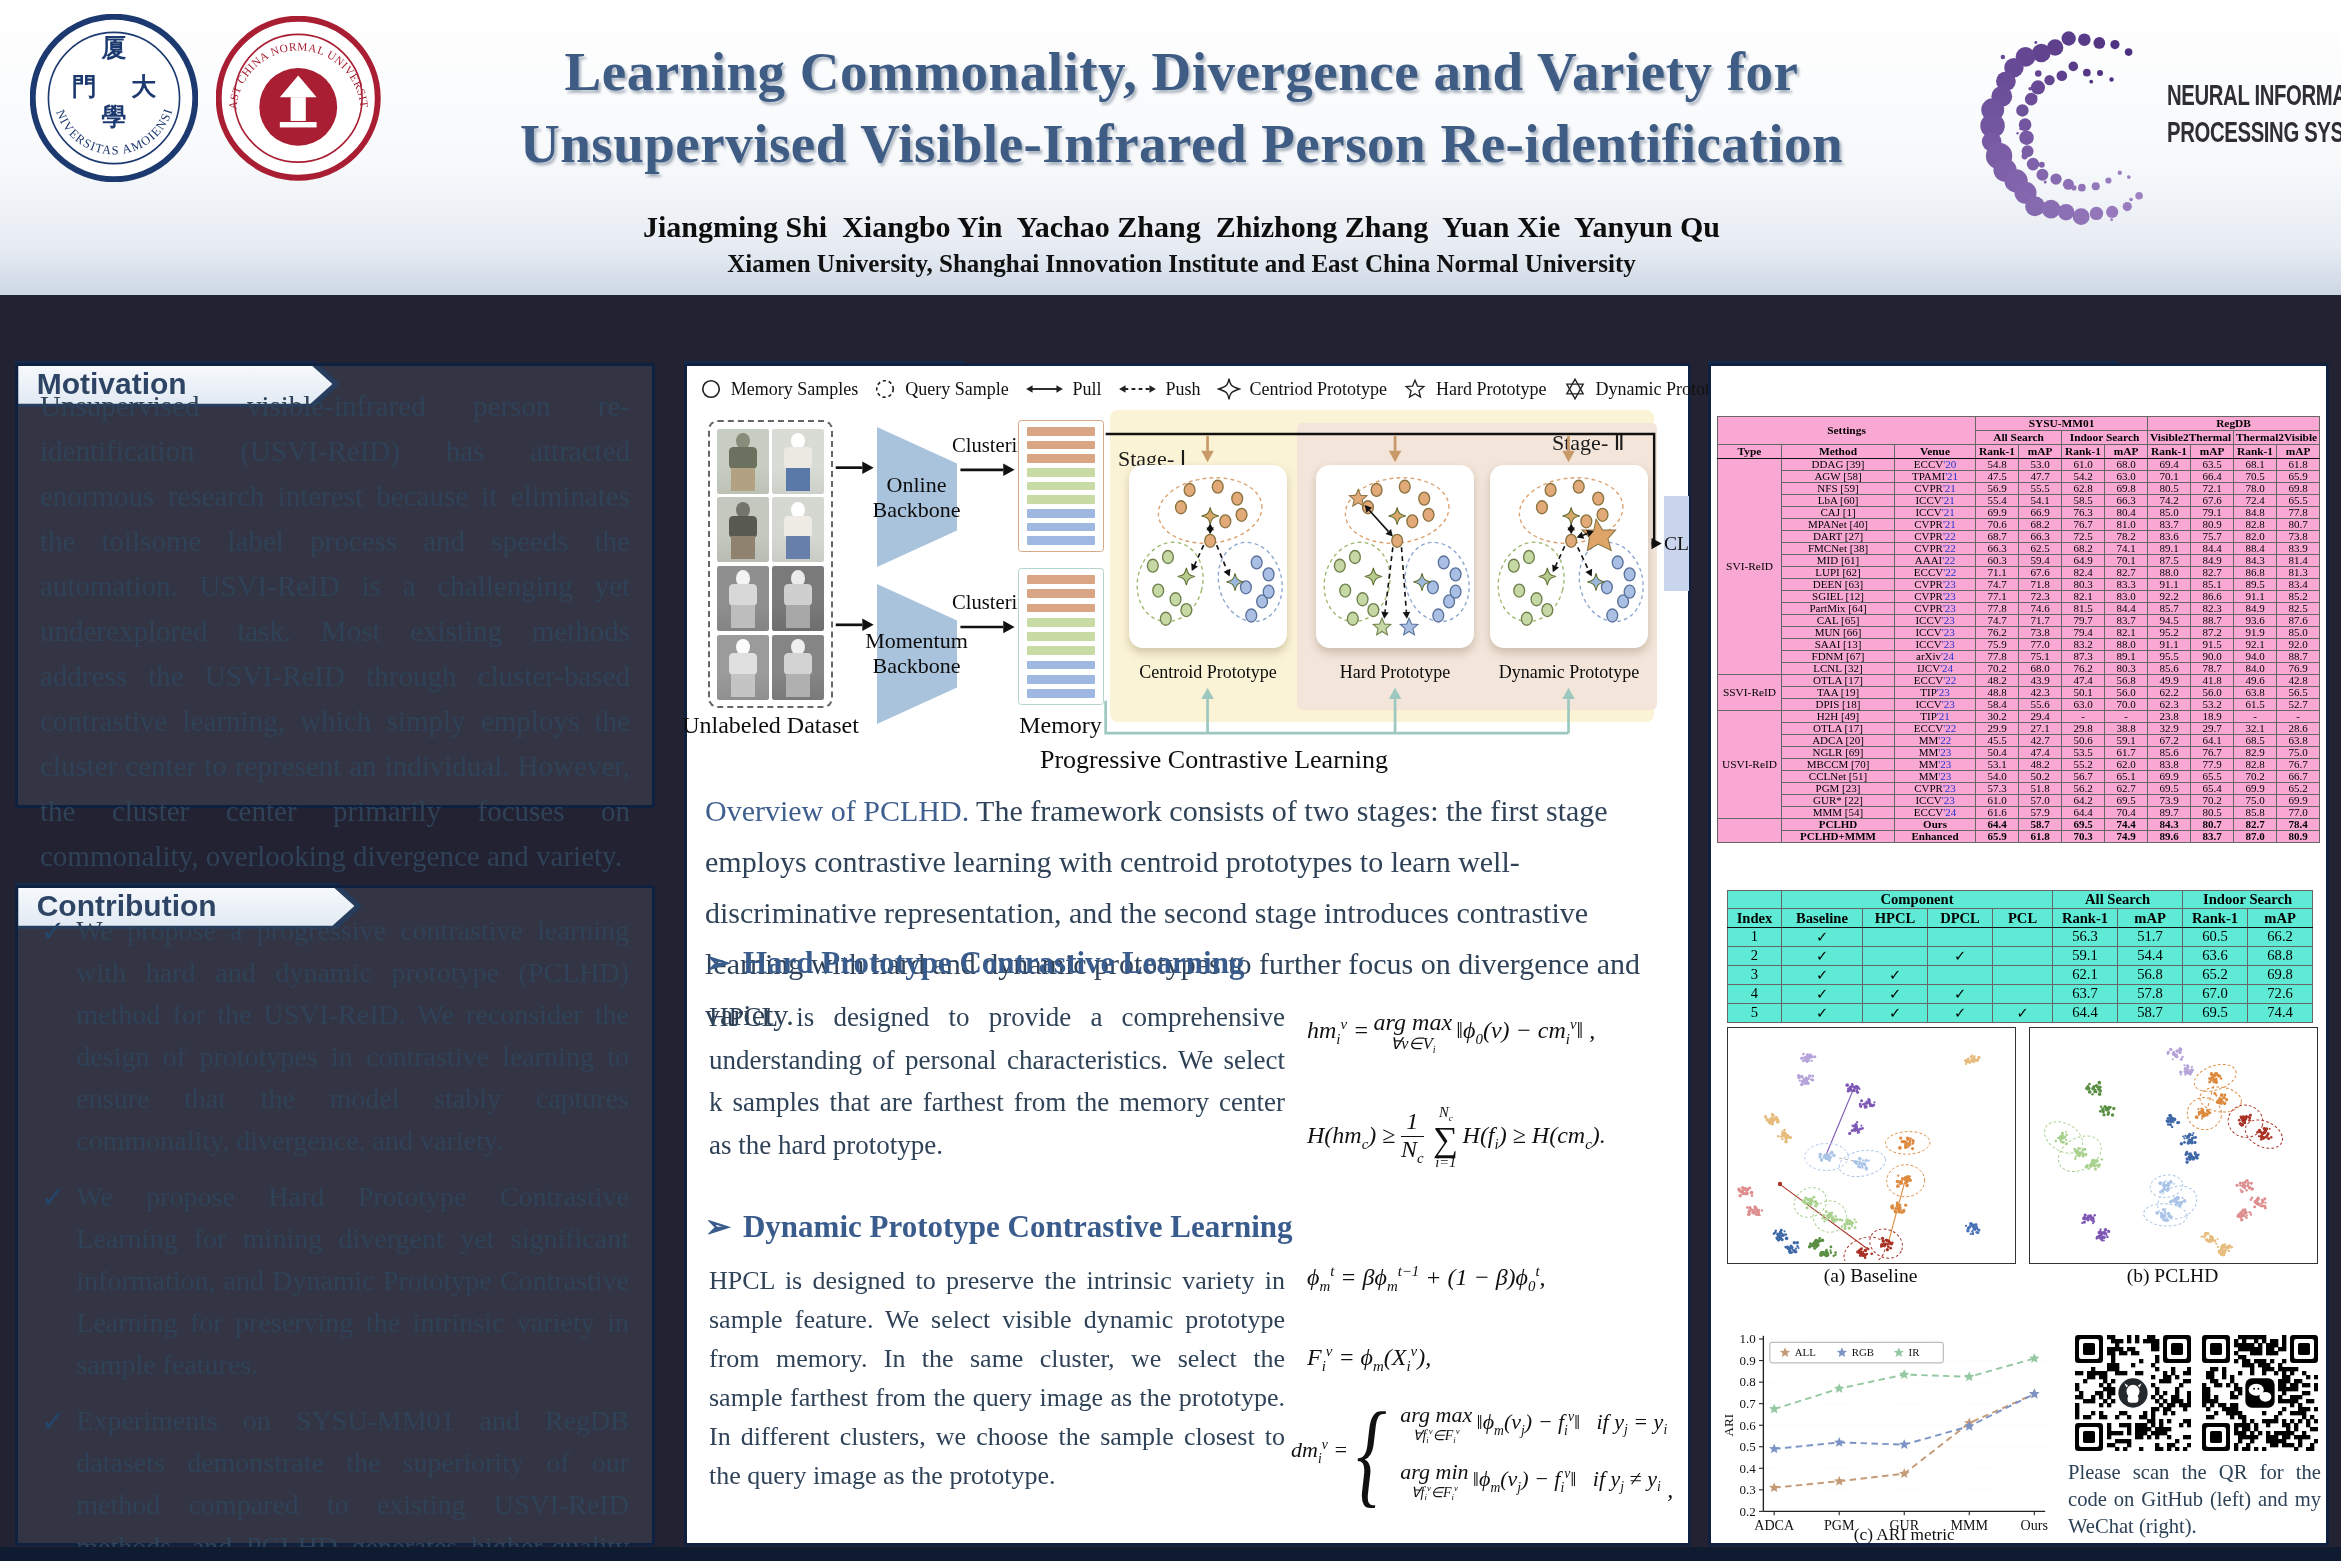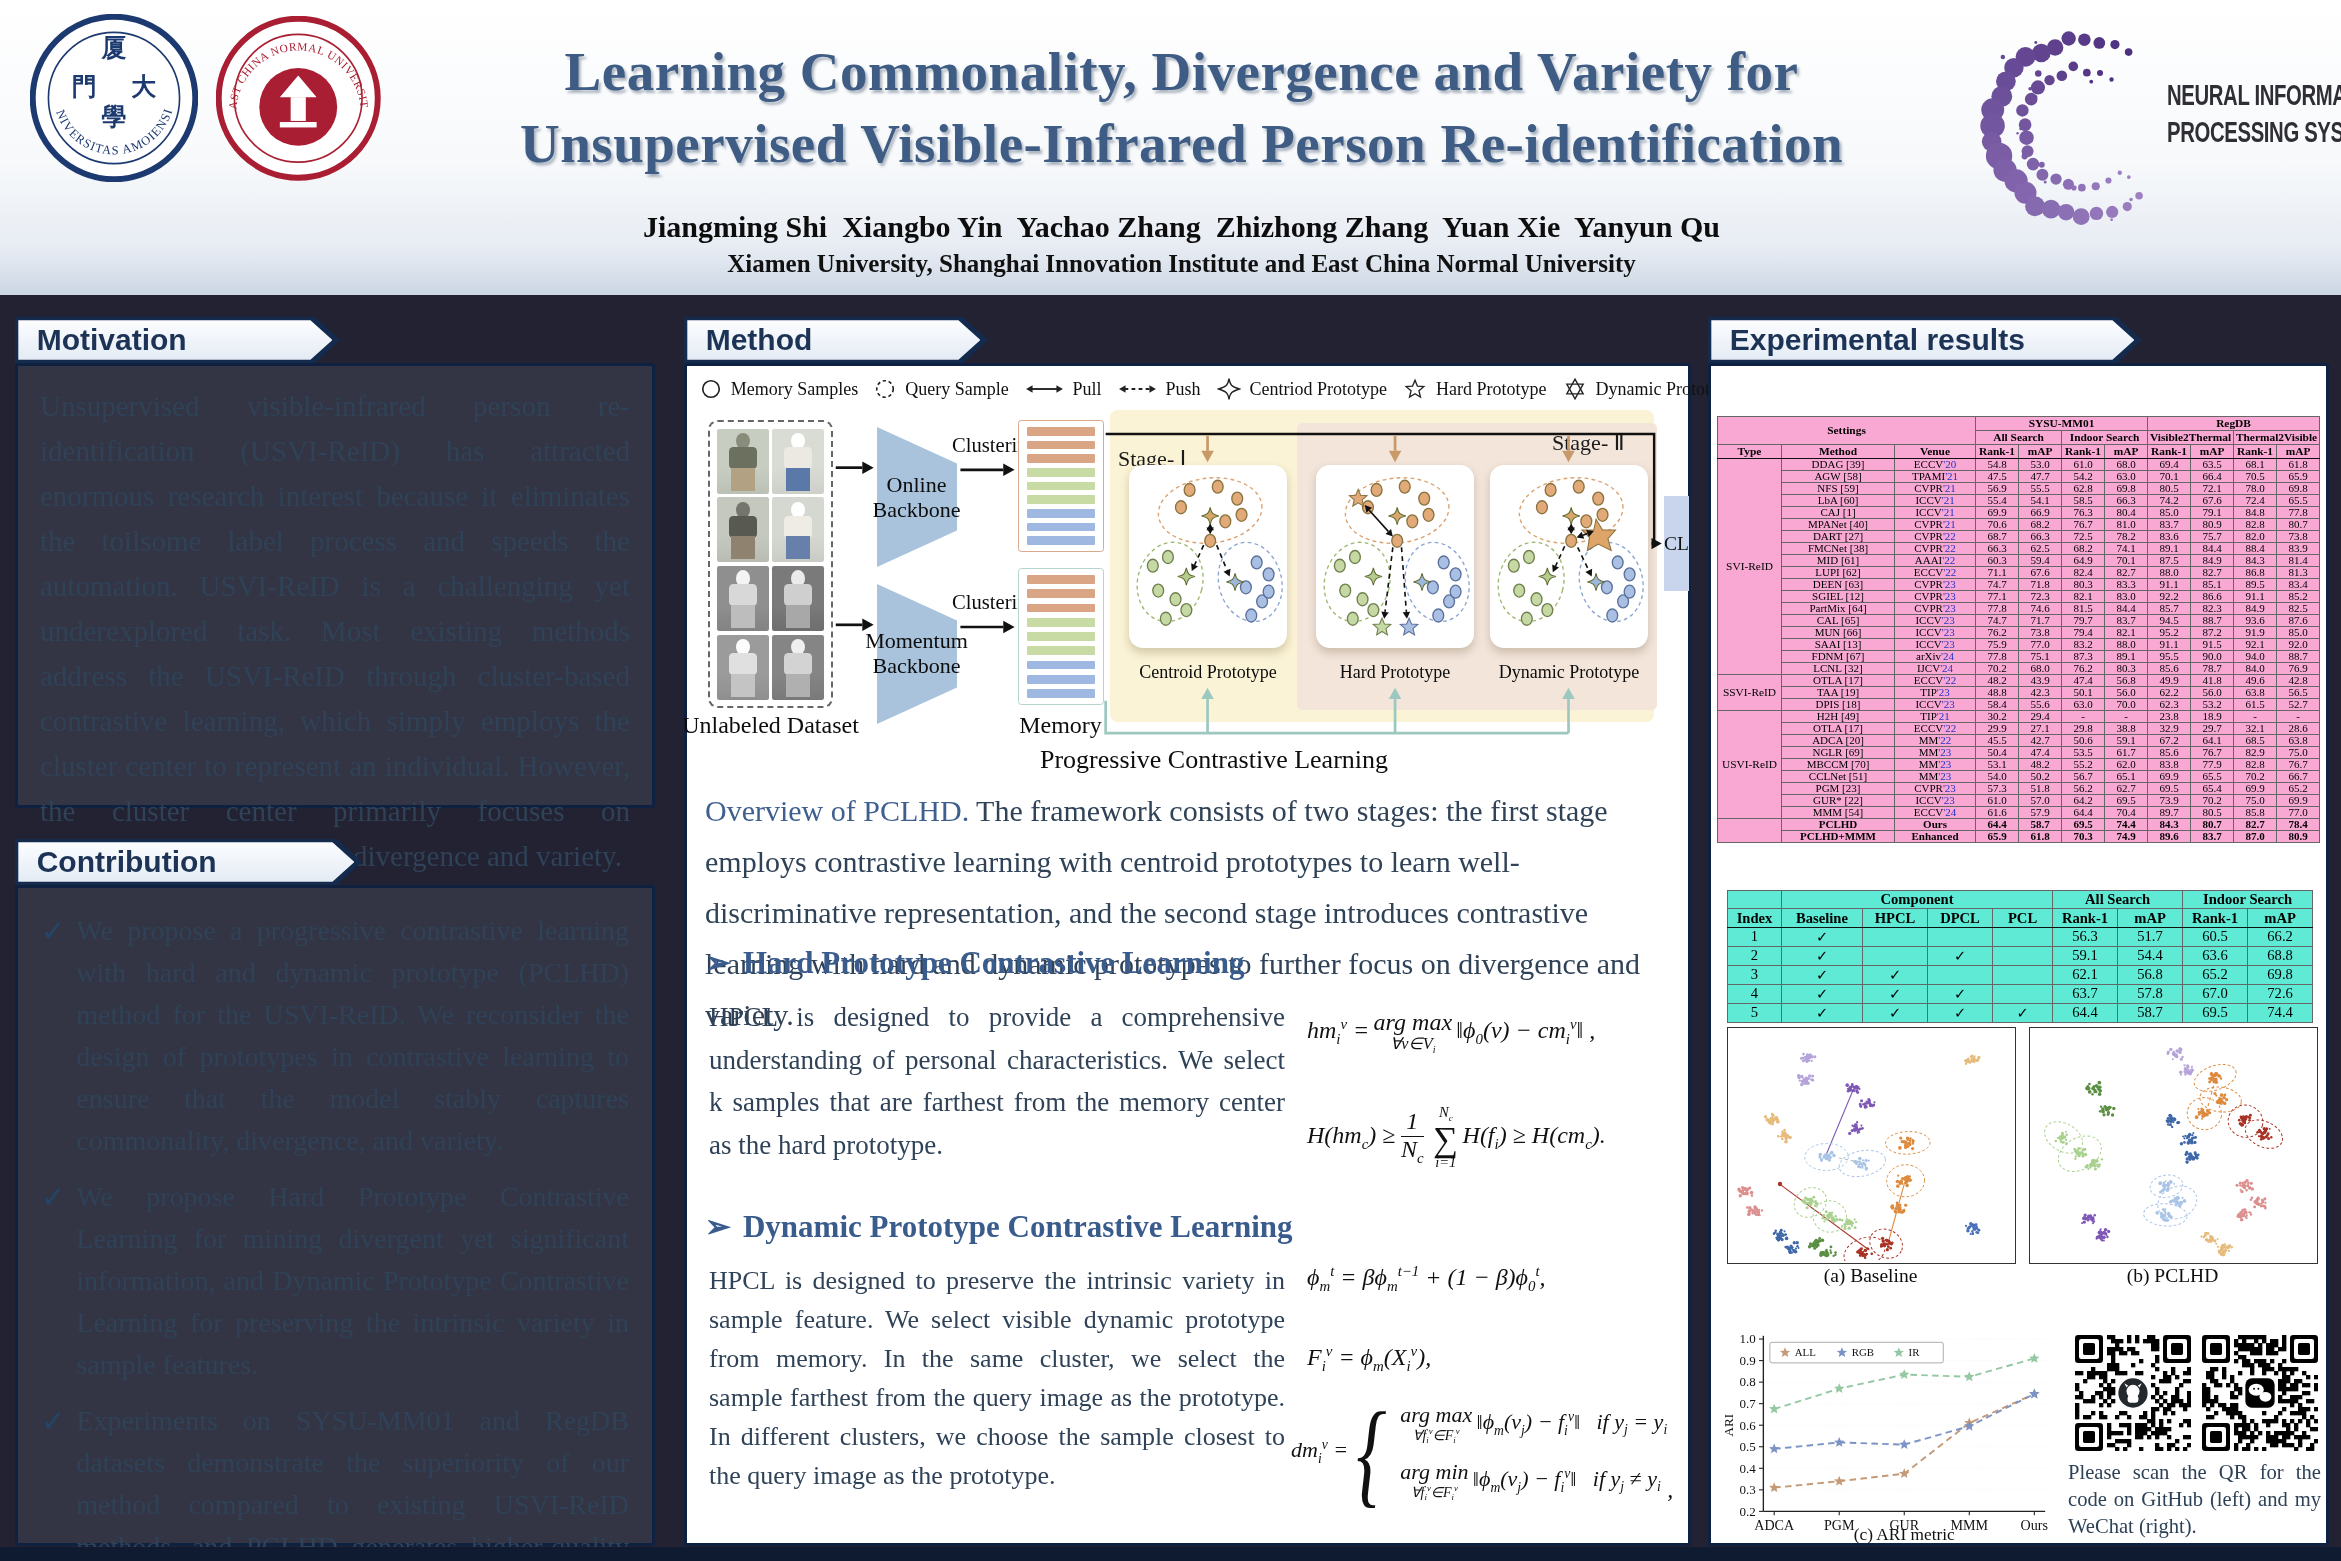--- a/index.html
+++ b/index.html
@@ -23,21 +23,21 @@
   .title-line { font-size:55px; font-weight:700; line-height:1.3; letter-spacing:0.5px;
     text-shadow:2.2px 2.7px 2.7px rgba(45,65,95,.38); white-space:nowrap; }
   .title-line .lead { font-weight:900; }
   .authors { left:531px; top:210px; width:1301px; text-align:center; font-size:30px; font-weight:700; color:#0d0d0d; white-space:pre; }
   .affiliation { left:531px; top:250px; width:1301px; text-align:center; font-size:25px; font-weight:700; color:#111; }
   .neurips-text { left:2167px; top:77px; width:249px; font-family:"Liberation Sans",sans-serif;
     font-size:29px; font-weight:700; color:#2e2e34; line-height:1.26; letter-spacing:-0.5px;
     transform:scaleX(.70); transform-origin:left top; white-space:nowrap; }
 
   
-  .banner { height:46px; }
+  .banner { height:46px;margin-top:44px; }
   .banner .b-outer { position:absolute; inset:0; background:#142b4d;
     clip-path:polygon(0 0, calc(100% - 25px) 0, 100% 50%, calc(100% - 25px) 100%, 0 100%); }
   .banner .b-inner { position:absolute; inset:3.3px 7.6px 3.3px 3.3px;
     background:linear-gradient(180deg,#fcfdff,#e4ebf4);
     clip-path:polygon(0 0, calc(100% - 22px) 0, 100% 50%, calc(100% - 22px) 100%, 0 100%);
     display:flex; align-items:center; padding-left:18.4px;
     font-family:"Liberation Sans",sans-serif; font-size:30px; font-weight:700; color:#1c3356; }
 
   
   .panel-box { border:3.8px solid #0f2140; border-radius:3.3px; }

